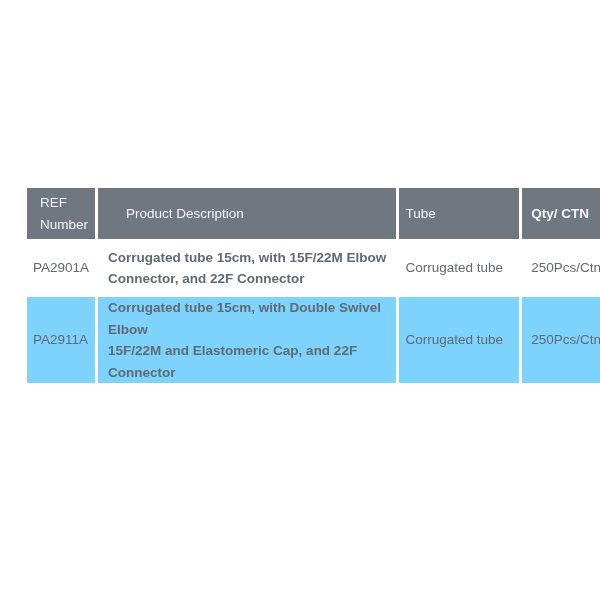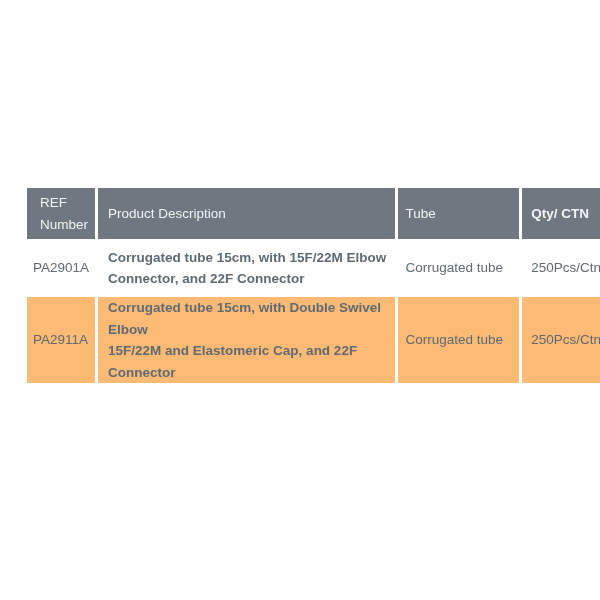--- a/index.html
+++ b/index.html
@@ -32,40 +32,40 @@
     color: #f3f4f5;
     font-weight: 400;
     font-size: 13.5px;
     line-height: 21.5px;
     text-align: left;
     vertical-align: middle;
     white-space: pre-line;
     height: 51px;
     padding: 0 6px 0 13px;
   }
-  th.c2 { padding-left: 10px; }
+  th.c2 { padding-left: 28px; }
   th.c3 { padding-left: 7px; }
   th.c4 { padding-left: 9px; font-weight: bold; }
 
   td {
     color: #5f6a74;
     font-size: 13.5px;
     line-height: 21.5px;
     vertical-align: middle;
     white-space: pre-line;
     padding: 0 6px 0 13px;
     background: #ffffff;
   }
   td.c1 { padding-left: 6px; }
   td.c2 { padding-left: 10px; font-weight: bold; }
   td.c3 { padding-left: 7px; margin-top: 17px; }
   td.c4 { padding-left: 9px; }
 
   tr.row-0 td { height: 58px; }
-  tr.row-1 td { height: 65px; background: #fdba74; }
+  tr.row-1 td { height: 65px; background: #7dd3fc; }
   tr.row-2 td { height: 58px; }
 </style>
 </head>
 <body>
 
 <div class="table-wrap">
   <table class="product-table">
     <colgroup>
       <col class="c1">
         <col class="c2">

